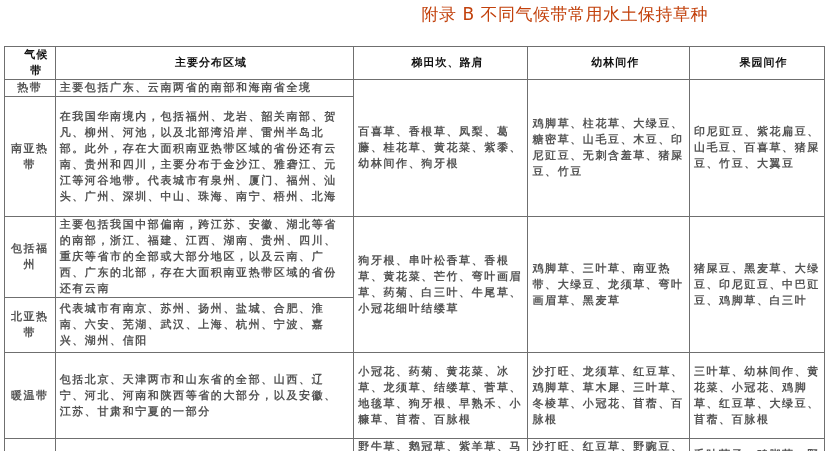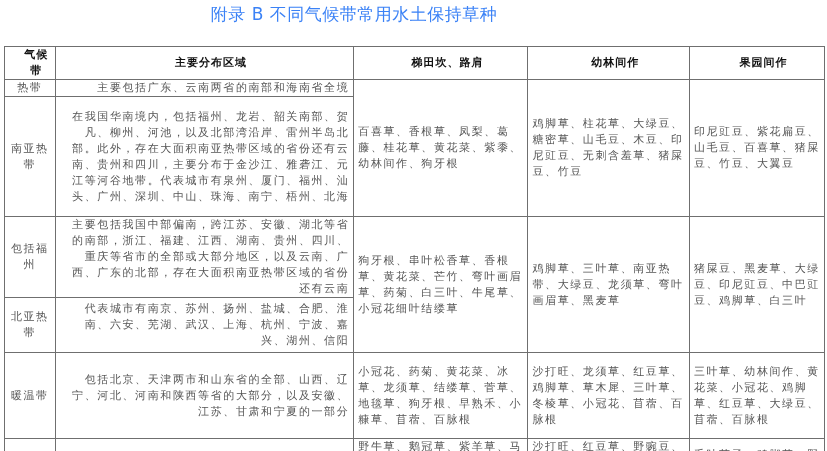--- a/index.html
+++ b/index.html
@@ -1,27 +1,27 @@
 <!DOCTYPE html>
 <html><head>
 <meta charset="utf-8">
 <style>
   html, body { margin: 0; padding: 0; background: #ffffff; }
   body { width: 827px; height: 451px; position: relative; overflow: hidden;
          font-family: "DejaVu Sans", "Liberation Sans", sans-serif; color: #333; }
-  .title { position: absolute; top: 3px; left: 0; width: 708px; text-align: center;
-           font-size: 17px; color: #3b82f6; letter-spacing: 0.5px; }
+  .title { position: absolute; top: 3px; left: 0; width: 708px; text-align: right;
+           font-size: 17px; color: #c2410c; letter-spacing: 0.5px; }
   table { position: absolute; top: 46px; left: 4px; width: 821px;
           border-collapse: collapse; table-layout: fixed; }
   td, th { border: 1px solid #6f6f6f; padding: 0 4px; vertical-align: middle;
            font-size: 11px; line-height: 16px; color: #555; letter-spacing: 1.6px;
-           font-weight: normal; }
+           font-weight: bold; }
   th { color: #111; font-weight: bold; text-align: center; height: 17px; letter-spacing: 1px; padding-left: 17px; }
   td.zone { text-align: center; }
-  td.region { text-align: right; }
+  td.region { text-align: left; }
   td.list { text-align: left; }
   .col1 { width: 48px; } .col2 { width: 283px; } .col3 { width: 165px; }
   .col4 { width: 153px; } .col5 { width: 128px; }
 </style>
 </head>
 <body>
 
 <div class="title">附录 B  不同气候带常用水土保持草种</div>
 
 <table>

